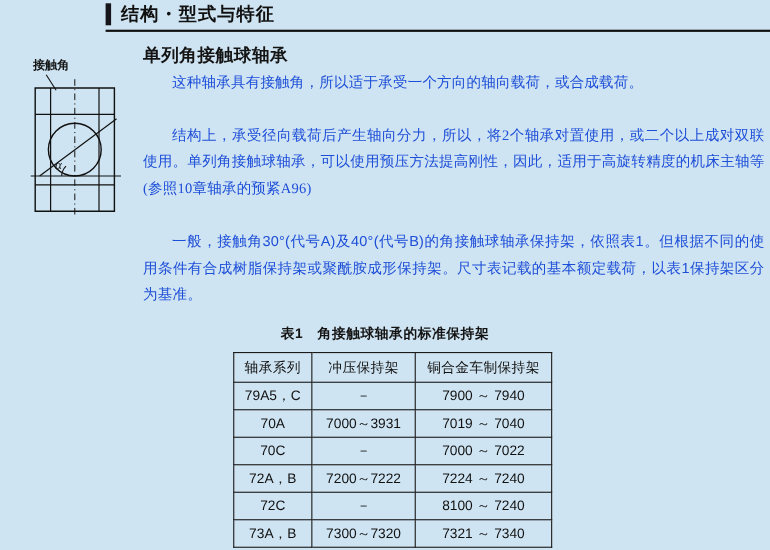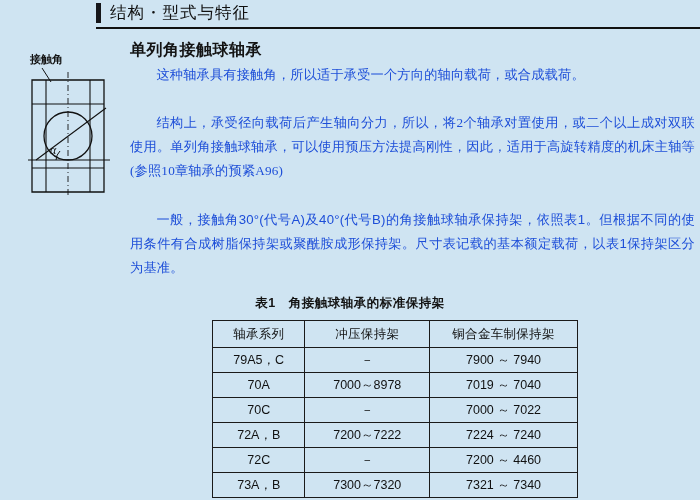--- a/index.html
+++ b/index.html
@@ -36,21 +36,21 @@
     top: 3px;
     width: 5px;
     height: 20px;
     background: #16161a;
   }
   .header-title {
     position: absolute;
     left: 110px;
     top: 2px;
     font-size: 16.5px;
-    font-weight: normal;
+    font-weight: bold;
     letter-spacing: 1px;
     color: #101010;
     white-space: nowrap;
   }
   .header-rule {
     position: absolute;
     left: 96px;
     top: 27px;
     width: 604px;
     height: 2px;
@@ -114,21 +114,21 @@
     letter-spacing: 0.5px;
   }
   .tbl-wrap {
     position: absolute;
     left: 212px;
     top: 320px;
     width: 366px;
   }
   table.specs {
     border-collapse: collapse;
-    width: 366px;
+    width: 290px;
     font-size: 12.5px;
   }
   table.specs td, table.specs th {
     border: 1px solid #1a1a1a;
     text-align: center;
     height: 24px;
     padding: 0 2px;
     font-weight: normal;
     color: #111;
     white-space: nowrap;
@@ -196,37 +196,37 @@
         </tr>
       </thead>
       <tbody>
         <tr>
           <td>79A5，C</td>
           <td>－</td>
           <td>7900 ～ 7940</td>
         </tr>
         <tr>
           <td>70A</td>
-          <td>7000～8978</td>
+          <td>7000～3931</td>
           <td>7019 ～ 7040</td>
         </tr>
         <tr>
           <td>70C</td>
           <td>－</td>
           <td>7000 ～ 7022</td>
         </tr>
         <tr>
           <td>72A，B</td>
           <td>7200～7222</td>
           <td>7224 ～ 7240</td>
         </tr>
         <tr>
           <td>72C</td>
           <td>－</td>
-          <td>7200 ～ 4460</td>
+          <td>8100 ～ 7240</td>
         </tr>
         <tr>
           <td>73A，B</td>
           <td>7300～7320</td>
           <td>7321 ～ 7340</td>
         </tr>
       </tbody>
     </table>
   </div>
 

